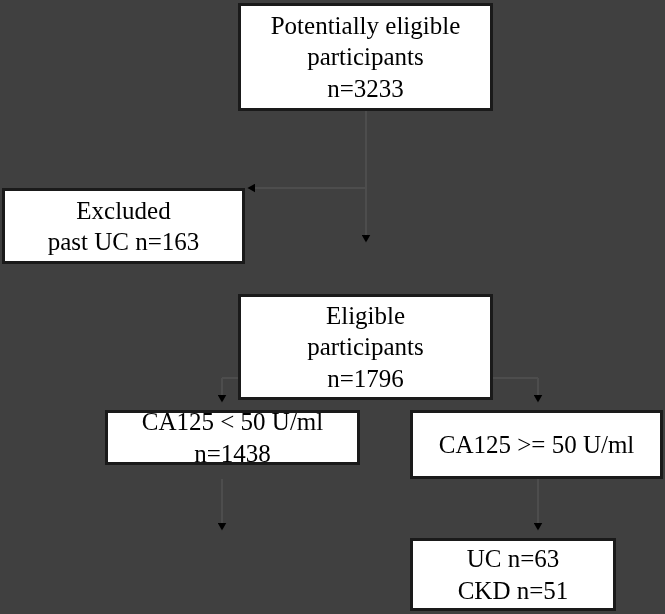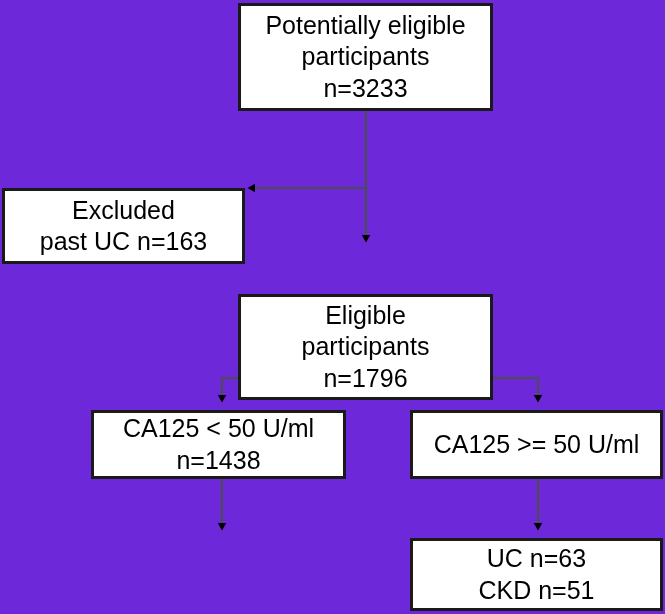--- a/index.html
+++ b/index.html
@@ -4,22 +4,22 @@
 <style>
   html, body {
     margin: 0;
     padding: 0;
     background: #ffffff;
   }
   #flowchart {
     position: relative;
     width: 665px;
     height: 614px;
-    background: #6d28d9;
-    font-family: Liberation Sans, sans-serif;
+    background: #404040;
+    font-family: Liberation Serif, serif;
     overflow: hidden;
   }
   .node {
     position: absolute;
     box-sizing: border-box;
     border: 3px solid #1a1a1a;
     background: #ffffff;
     display: flex;
     flex-direction: column;
     align-items: center;
@@ -32,24 +32,24 @@
   }
   .node .line {
     display: block;
     white-space: nowrap;
   }
 
   
   #node-potentially-eligible { left: 238px; top: 3px;   width: 255px; height: 108px; }
   #node-excluded            { left: 2px;   top: 150px; width: 243px; height: 76px; margin-top: 38px;  }
   #node-eligible            { left: 238px; top: 250px; width: 255px; height: 106px; margin-top: 44px; }
-  #node-ca125-low           { left: 91px;  top: 410px; width: 255px; height: 69px;  }
+  #node-ca125-low           { left: 105px;  top: 410px; width: 255px; height: 55px;  }
   #node-ca125-high          { left: 410px; top: 410px; width: 253px; height: 69px;  }
   #node-outcome-low         { left: 95px;  top: 538px; width: 255px; height: 73px;  }
-  #node-outcome-high        { left: 410px; top: 538px; width: 253px; height: 73px;  }
+  #node-outcome-high        { left: 410px; top: 538px; width: 206px; height: 73px;  }
 
   
   .edge-svg {
     position: absolute;
     left: 0;
     top: 0;
     width: 665px;
     height: 614px;
     z-index: 1;
     pointer-events: none;

